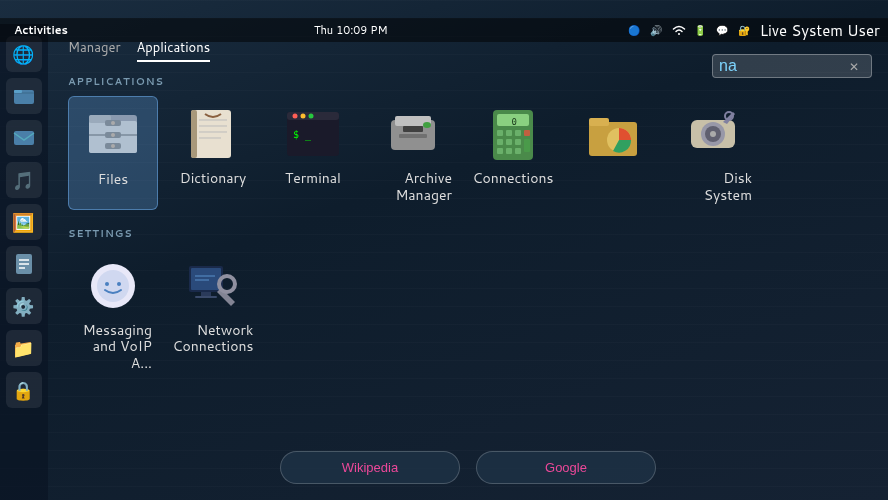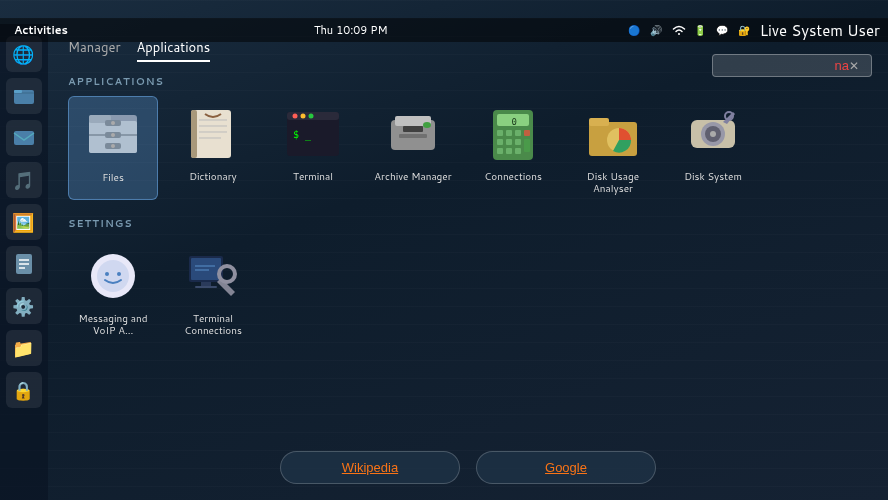--- a/index.html
+++ b/index.html
@@ -143,24 +143,23 @@
       background: rgba(255,255,255,0.15);
       border: 1px solid rgba(255,255,255,0.3);
       border-radius: 4px;
       padding: 2px 6px;
       width: 160px;
     }
     .search-input {
       background: transparent;
       border: none;
       outline: none;
-      color: #ef4444;
-      font-size: 13px;
+      color: #7dd3fc;
+      font-size: 16px;
       width: 130px;
-      text-align: right;
     }
     .search-input::placeholder { color: rgba(255,255,255,0.5); }
     .search-clear {
       color: #aaa;
       font-size: 12px;
       cursor: pointer;
     }
 
     
     .section-label {
@@ -197,48 +196,47 @@
 
     .app-icon {
       width: 64px;
       height: 64px;
       display: flex;
       align-items: center;
       justify-content: center;
       margin-bottom: 4px;
     }
     .app-name {
-      font-size: 10px;
+      font-size: 14px;
       color: #ddd;
-      text-align: center;
+      text-align: right;
       line-height: 1.2;
     }
 
     
     .bottom-bar {
       position: absolute;
       bottom: 16px;
       left: 48px;
       right: 0;
       display: flex;
       justify-content: center;
       gap: 16px;
       z-index: 5;
     }
     .bottom-btn {
       background: rgba(30,50,70,0.8);
       border: 1px solid rgba(255,255,255,0.2);
       border-radius: 20px;
-      color: #f97316;
+      color: #ec4899;
       font-size: 13px;
       padding: 8px 60px;
       cursor: pointer;
       min-width: 180px;
       text-align: center;
-      text-decoration: underline;
     }
     @keyframes blink { 50% { opacity: 0; } }
   </style>
 </head>
 <body>
 
 <div class="bg"></div>
 
 <div class="topbar">
   <div class="topbar-left">
@@ -396,21 +394,20 @@
         <svg width="56" height="56" viewBox="0 0 56 56">
 
           <rect x="4" y="16" width="48" height="34" rx="3" fill="#c8a040"></rect>
           <rect x="4" y="12" width="20" height="8" rx="2" fill="#d8b050"></rect>
 
           <circle cx="34" cy="34" r="12" fill="#e0c060"></circle>
           <path d="M34 34 L34 22 A12 12 0 0 1 46 34 Z" fill="#e05030"></path>
           <path d="M34 34 L46 34 A12 12 0 0 1 28 45 Z" fill="#30a060"></path>
         </svg>
       </div>
-      <span class="app-name">Disk Usage Analyser</span>
     </div>
 
     <div class="app-item">
       <div class="app-icon">
         <svg width="56" height="56" viewBox="0 0 56 56">
 
           <rect x="6" y="14" width="44" height="28" rx="6" fill="#c8c0a8"></rect>
           <ellipse cx="28" cy="28" rx="12" ry="12" fill="#9898a8"></ellipse>
           <ellipse cx="28" cy="28" rx="8" ry="8" fill="#606070"></ellipse>
           <circle cx="28" cy="28" r="3" fill="#aaa"></circle>
@@ -449,21 +446,21 @@
           <rect x="16" y="34" width="10" height="4" fill="#2a3a5a"></rect>
           <rect x="10" y="38" width="22" height="2" rx="1" fill="#3a4a6a"></rect>
 
           <path d="M36 30 L50 44 L46 48 L32 34 Z" fill="#9090a0" opacity="0.9"></path>
           <circle cx="42" cy="26" r="8" fill="none" stroke="#9090a0" stroke-width="4"></circle>
 
           <line x1="10" y1="18" x2="30" y2="18" stroke="#4a7ab0" stroke-width="1.5"></line>
           <line x1="10" y1="22" x2="24" y2="22" stroke="#4a7ab0" stroke-width="1.5"></line>
         </svg>
       </div>
-      <span class="app-name">Terminal Connections</span>
+      <span class="app-name">Network Connections</span>
     </div>
 
   </div>
 </div>
 
 <div class="bottom-bar">
   <button class="bottom-btn">Wikipedia</button>
   <button class="bottom-btn">Google</button>
 </div>
 

